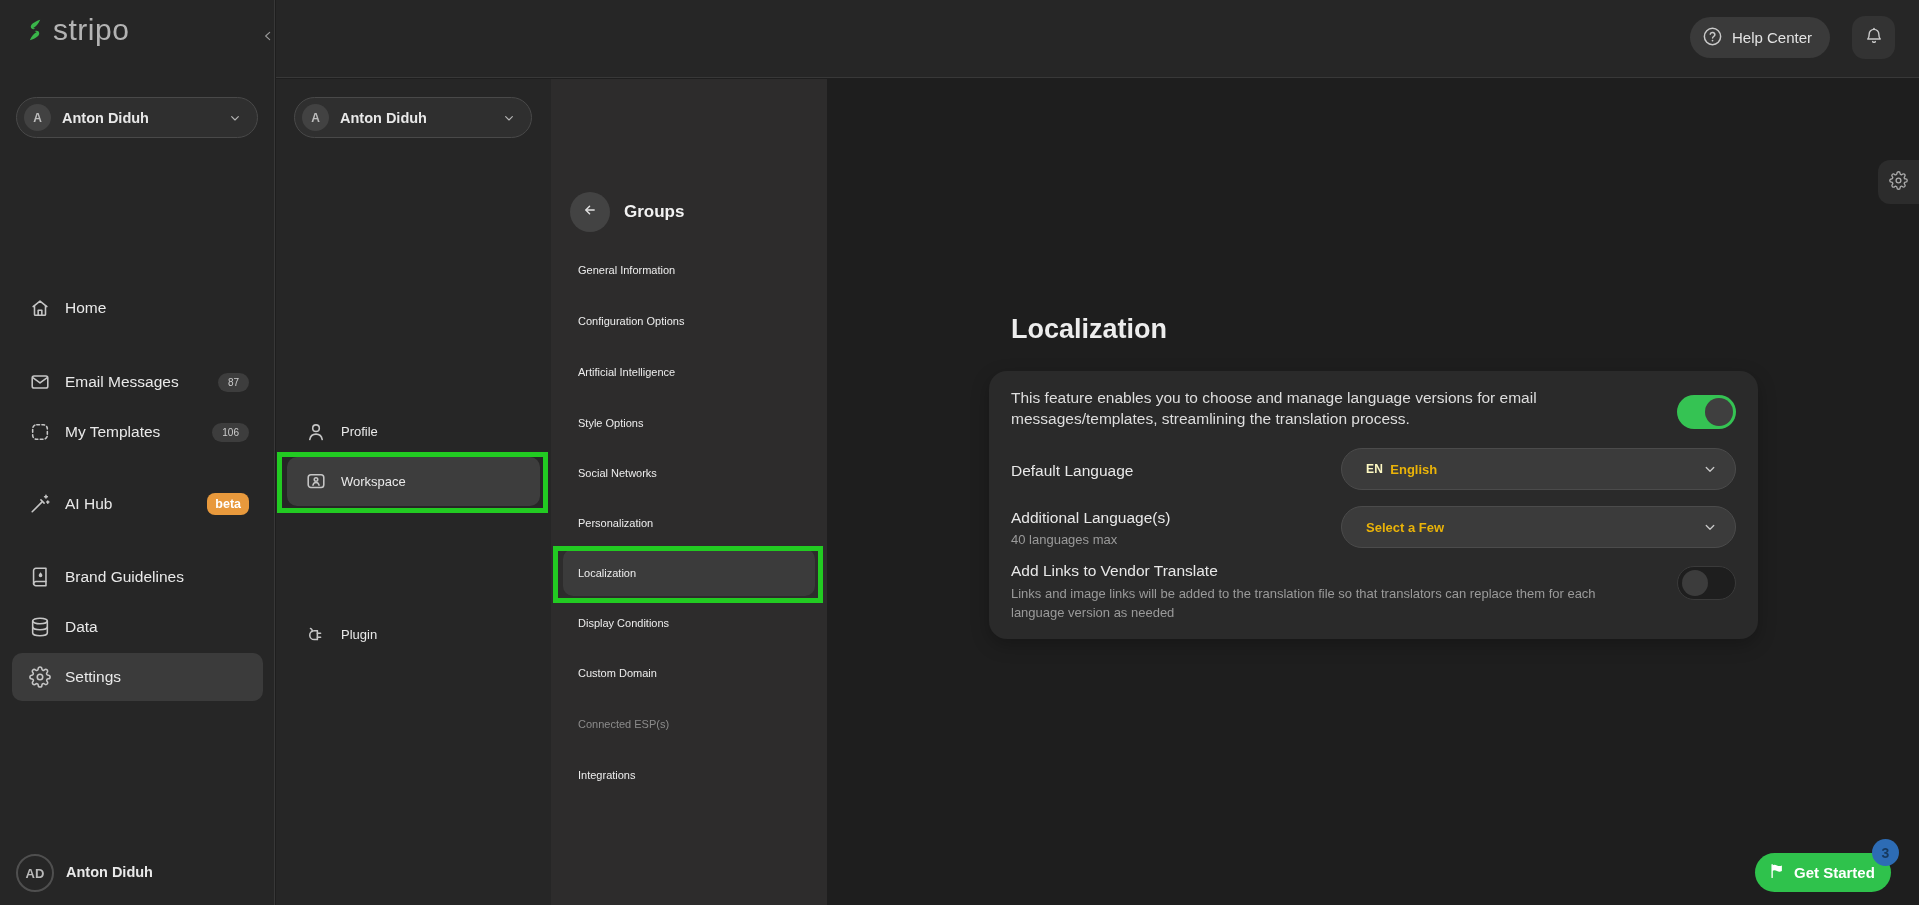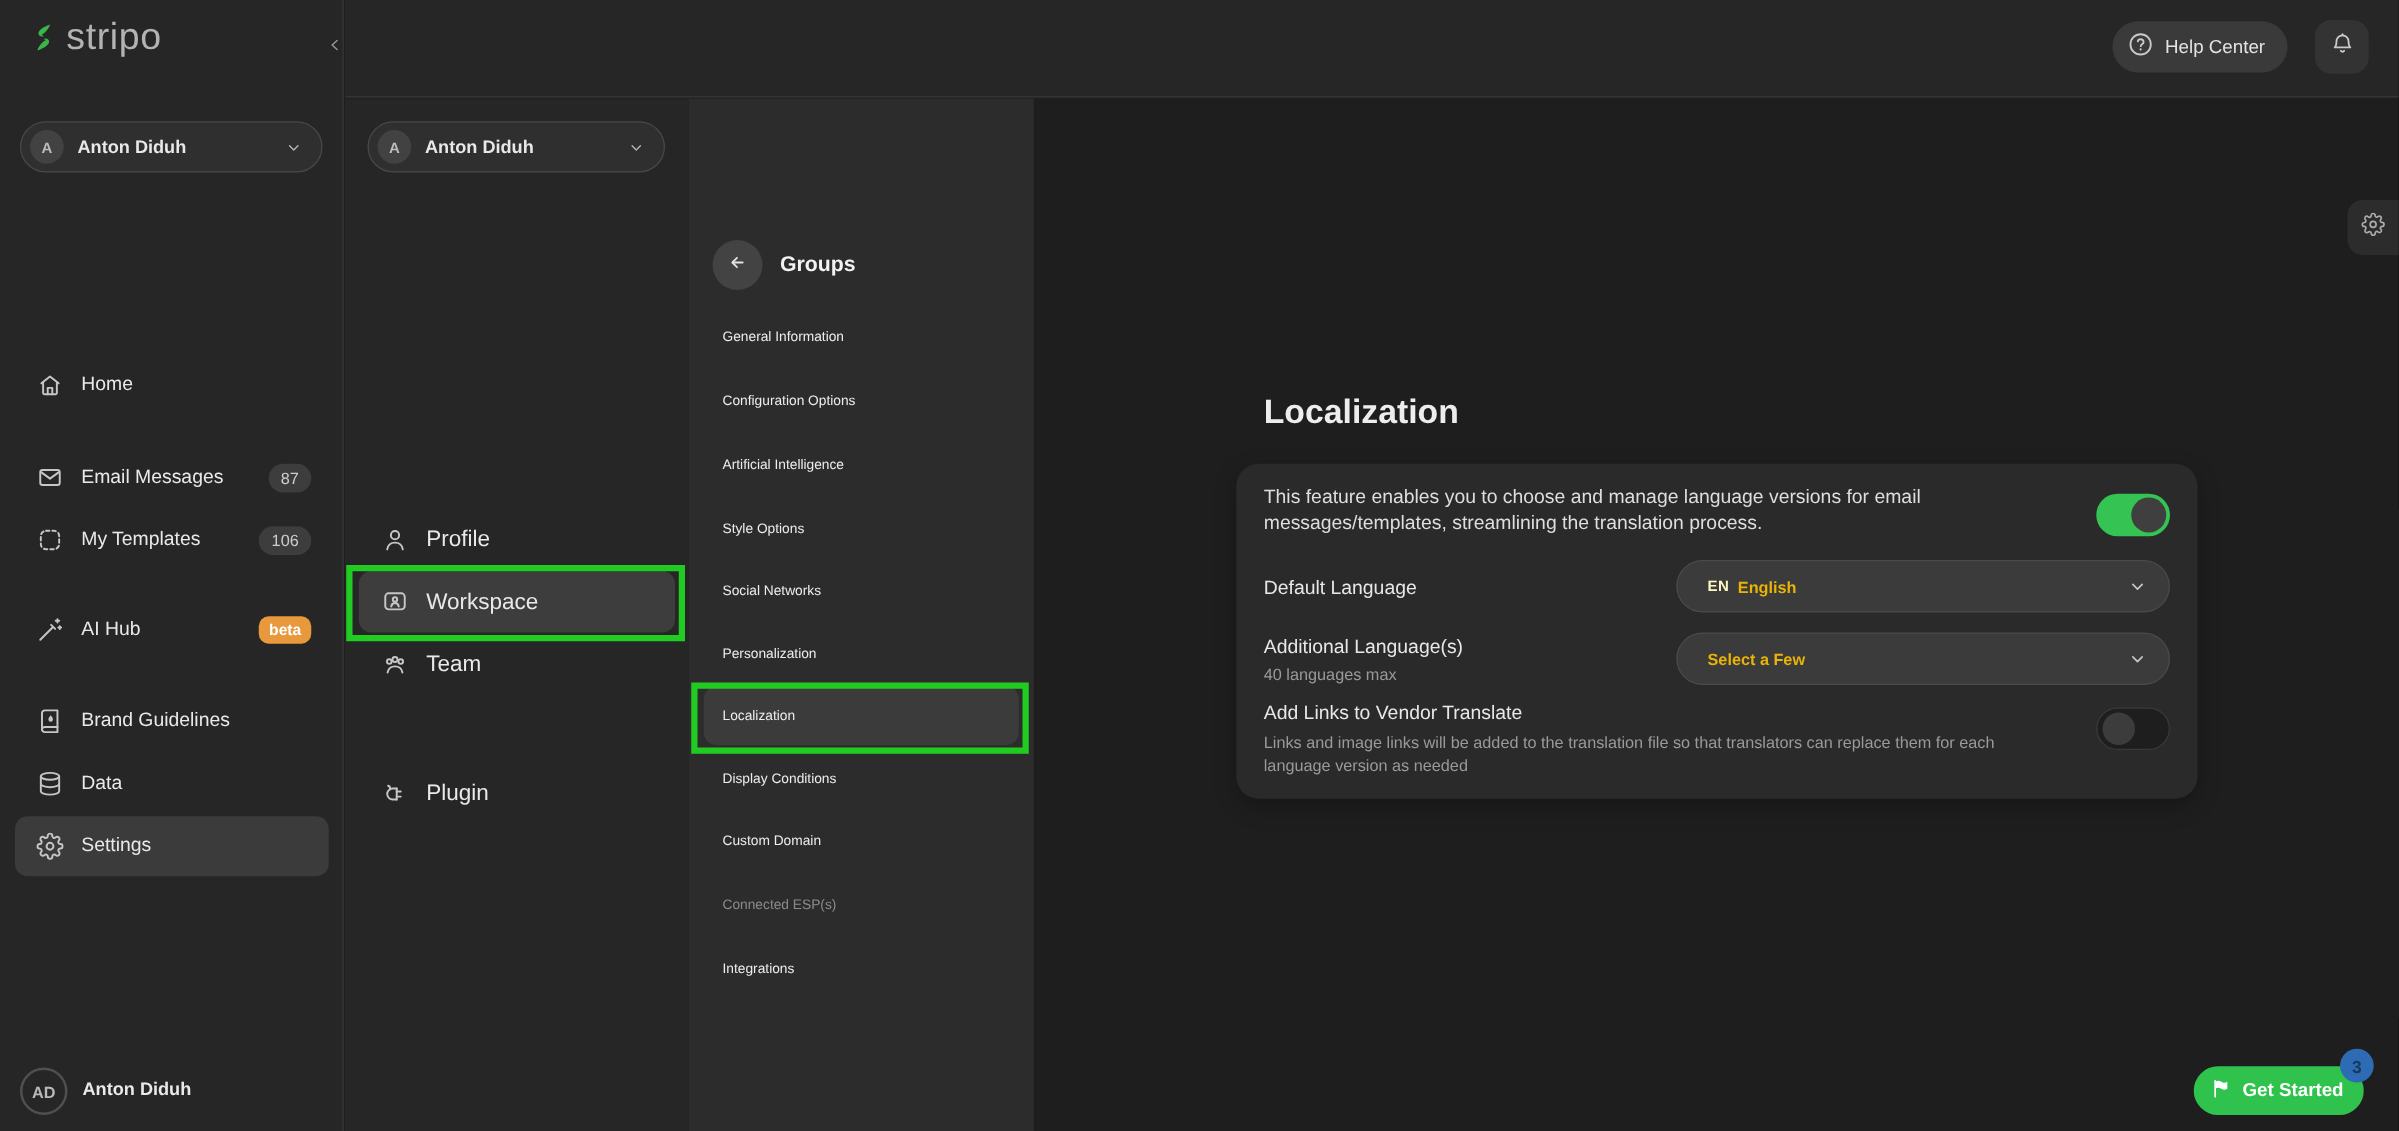--- a/index.html
+++ b/index.html
@@ -21,26 +21,26 @@
            display:flex;align-items:center;justify-content:center;flex:0 0 27px;}
   .acct-name{margin-left:11px;font-size:14.5px;font-weight:700;color:#e8e8e8;flex:1;}
   .acct-chev{color:#b5b5b5;display:flex;}
   
   .nav-item{position:absolute;left:12px;width:251px;height:48px;border-radius:10px;display:flex;align-items:center;
             padding:0 14px 0 17px;box-sizing:border-box;cursor:pointer;}
   .nav-item.active{background:#3b3b3b;}
   .nav-item .ic{color:#c6c6c6;display:flex;}
   .ic svg{width:22px;height:22px;}
   .nav-item .lbl{margin-left:14px;font-size:15.5px;color:#e9e9e9;}
-  .badge{margin-left:auto;background:#3d3d3d;color:#cdcdcd;font-size:13px;padding:4px 10px;border-radius:13px;}
+  .badge{margin-left:auto;background:#3d3d3d;color:#cdcdcd;font-size:10px;padding:4px 10px;border-radius:13px;}
   .badge.beta{background:#e8993c;color:#fff;font-size:12.5px;font-weight:700;padding:4px 8px;border-radius:8px;}
   .p2-item{position:absolute;left:287px;width:253px;height:49px;border-radius:10px;display:flex;align-items:center;
            padding:0 14px 0 18px;box-sizing:border-box;cursor:pointer;}
   .p2-item.active{background:#3d3d3d;}
-  .p2-item .lbl{margin-left:14px;font-size:18px;color:#e9e9e9;}
+  .p2-item .lbl{margin-left:14px;font-size:13px;color:#e9e9e9;}
   .p2-item .ic{color:#c6c6c6;display:flex;}
   .foot-av{position:absolute;left:16px;top:854px;width:38px;height:38px;border-radius:50%;border:2px solid #4f4f4f;
            box-sizing:border-box;display:flex;align-items:center;justify-content:center;font-size:13px;font-weight:700;color:#b9b9b9;}
   .foot-name{position:absolute;left:66px;top:864px;font-size:14.5px;font-weight:700;color:#e9e9e9;}
   
   .back-btn{position:absolute;left:570px;top:192px;width:40px;height:40px;border-radius:50%;background:#434343;
             display:flex;align-items:center;justify-content:center;color:#e3e3e3;cursor:pointer;}
   .back-btn svg{width:20px;height:20px;}
   .groups-title{position:absolute;left:624px;top:202px;font-size:17px;font-weight:700;color:#f2f2f2;}
   .g-item{position:absolute;left:563px;width:252px;height:47px;border-radius:10px;display:flex;align-items:center;
@@ -218,31 +218,20 @@
   <div class="p2-item active" style="top:457px;">
     <span class="ic">
         <svg viewBox="0 0 24 24">
           <rect class="st" x="3.5" y="4" width="17" height="14" rx="3"></rect>
           <circle class="st" cx="12" cy="9.3" r="1.9"></circle>
           <path class="st" d="M8.7 15.5c.4-2 1.7-3 3.3-3s2.9 1 3.3 3"></path>
         </svg>
       </span>
     <span class="lbl">Workspace</span>
   </div>
-  <div class="p2-item" style="top:507px;">
-    <span class="ic">
-        <svg viewBox="0 0 24 24">
-          <circle class="st" cx="7" cy="9" r="2"></circle>
-          <circle class="st" cx="17" cy="9" r="2"></circle>
-          <circle class="st" cx="12" cy="7.2" r="2.2"></circle>
-          <path class="st" d="M5.5 18.5c.7-3.6 3.3-5.3 6.5-5.3s5.8 1.7 6.5 5.3"></path>
-        </svg>
-      </span>
-    <span class="lbl">Team</span>
-  </div>
   <div class="p2-item" style="top:610px;">
     <span class="ic">
         <svg viewBox="0 0 24 24">
           <path class="st" d="M13.5 7.5v9.5"></path>
           <path class="st" d="M13.5 10h3.5"></path>
           <path class="st" d="M13.5 14.5h3.5"></path>
           <path class="st" d="M13.5 17H10a4.8 4.8 0 0 1 0-9.6h3.5"></path>
           <path class="st" d="M6 5c1.6.6 2.2 1.8 1.6 3.2"></path>
         </svg>
       </span>

